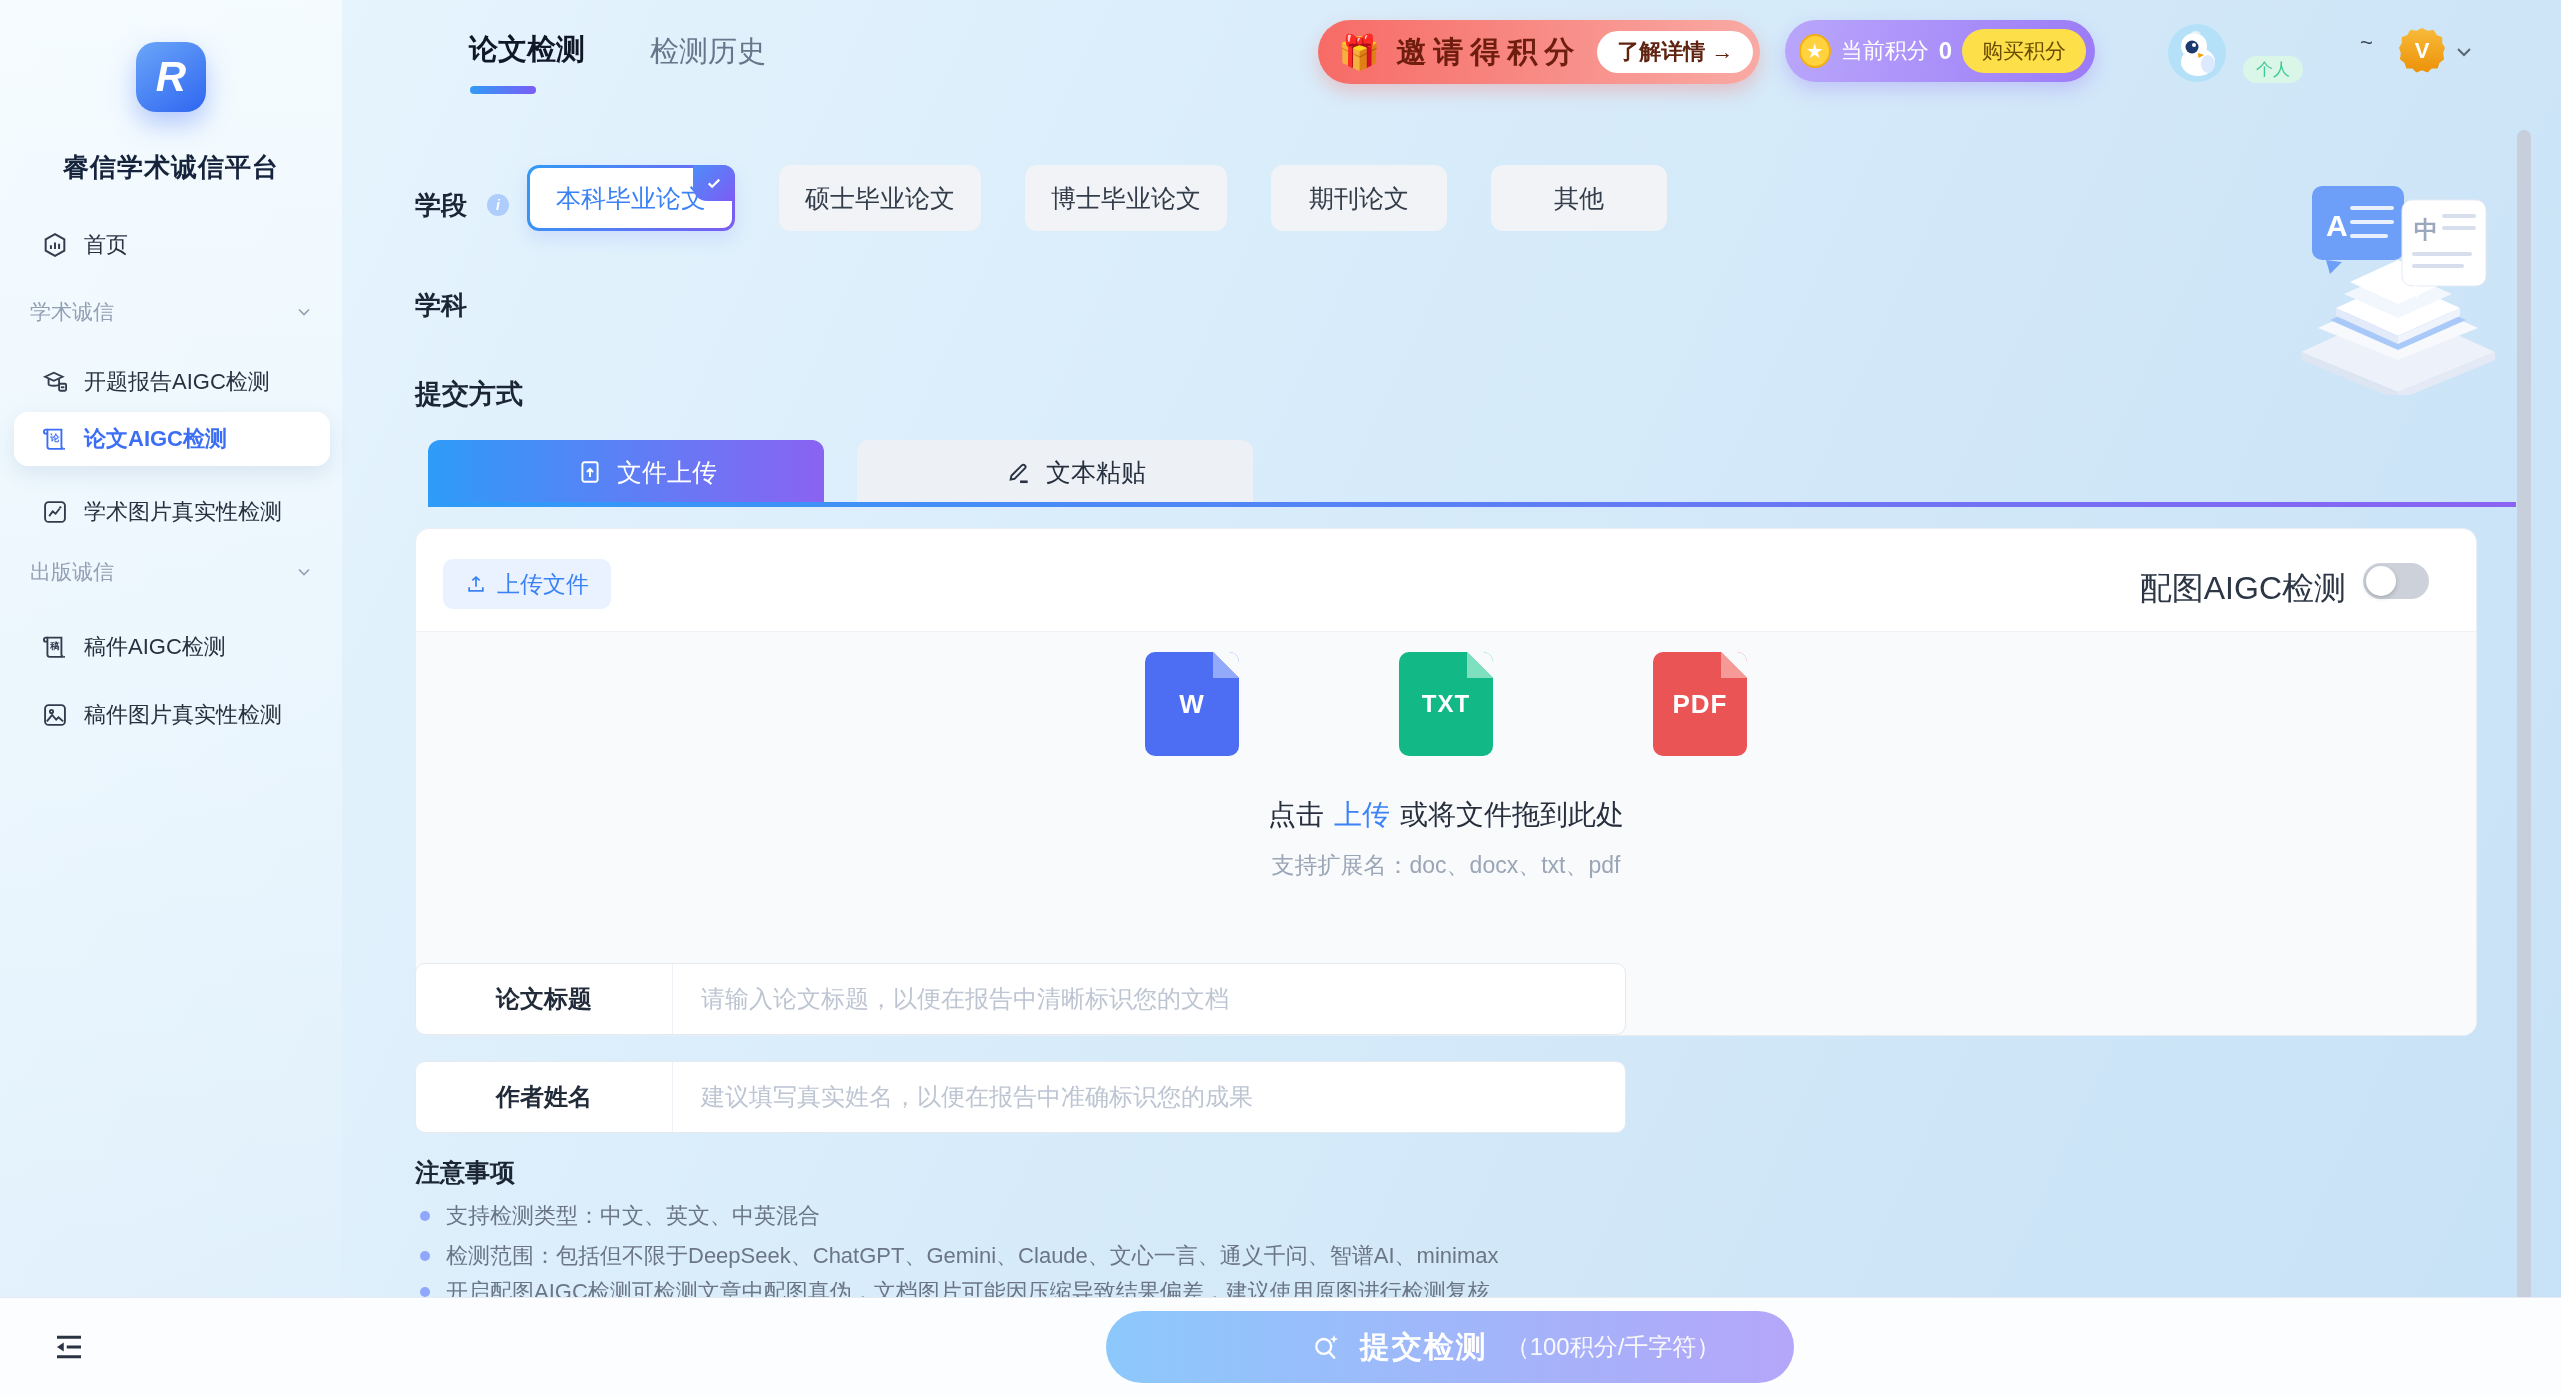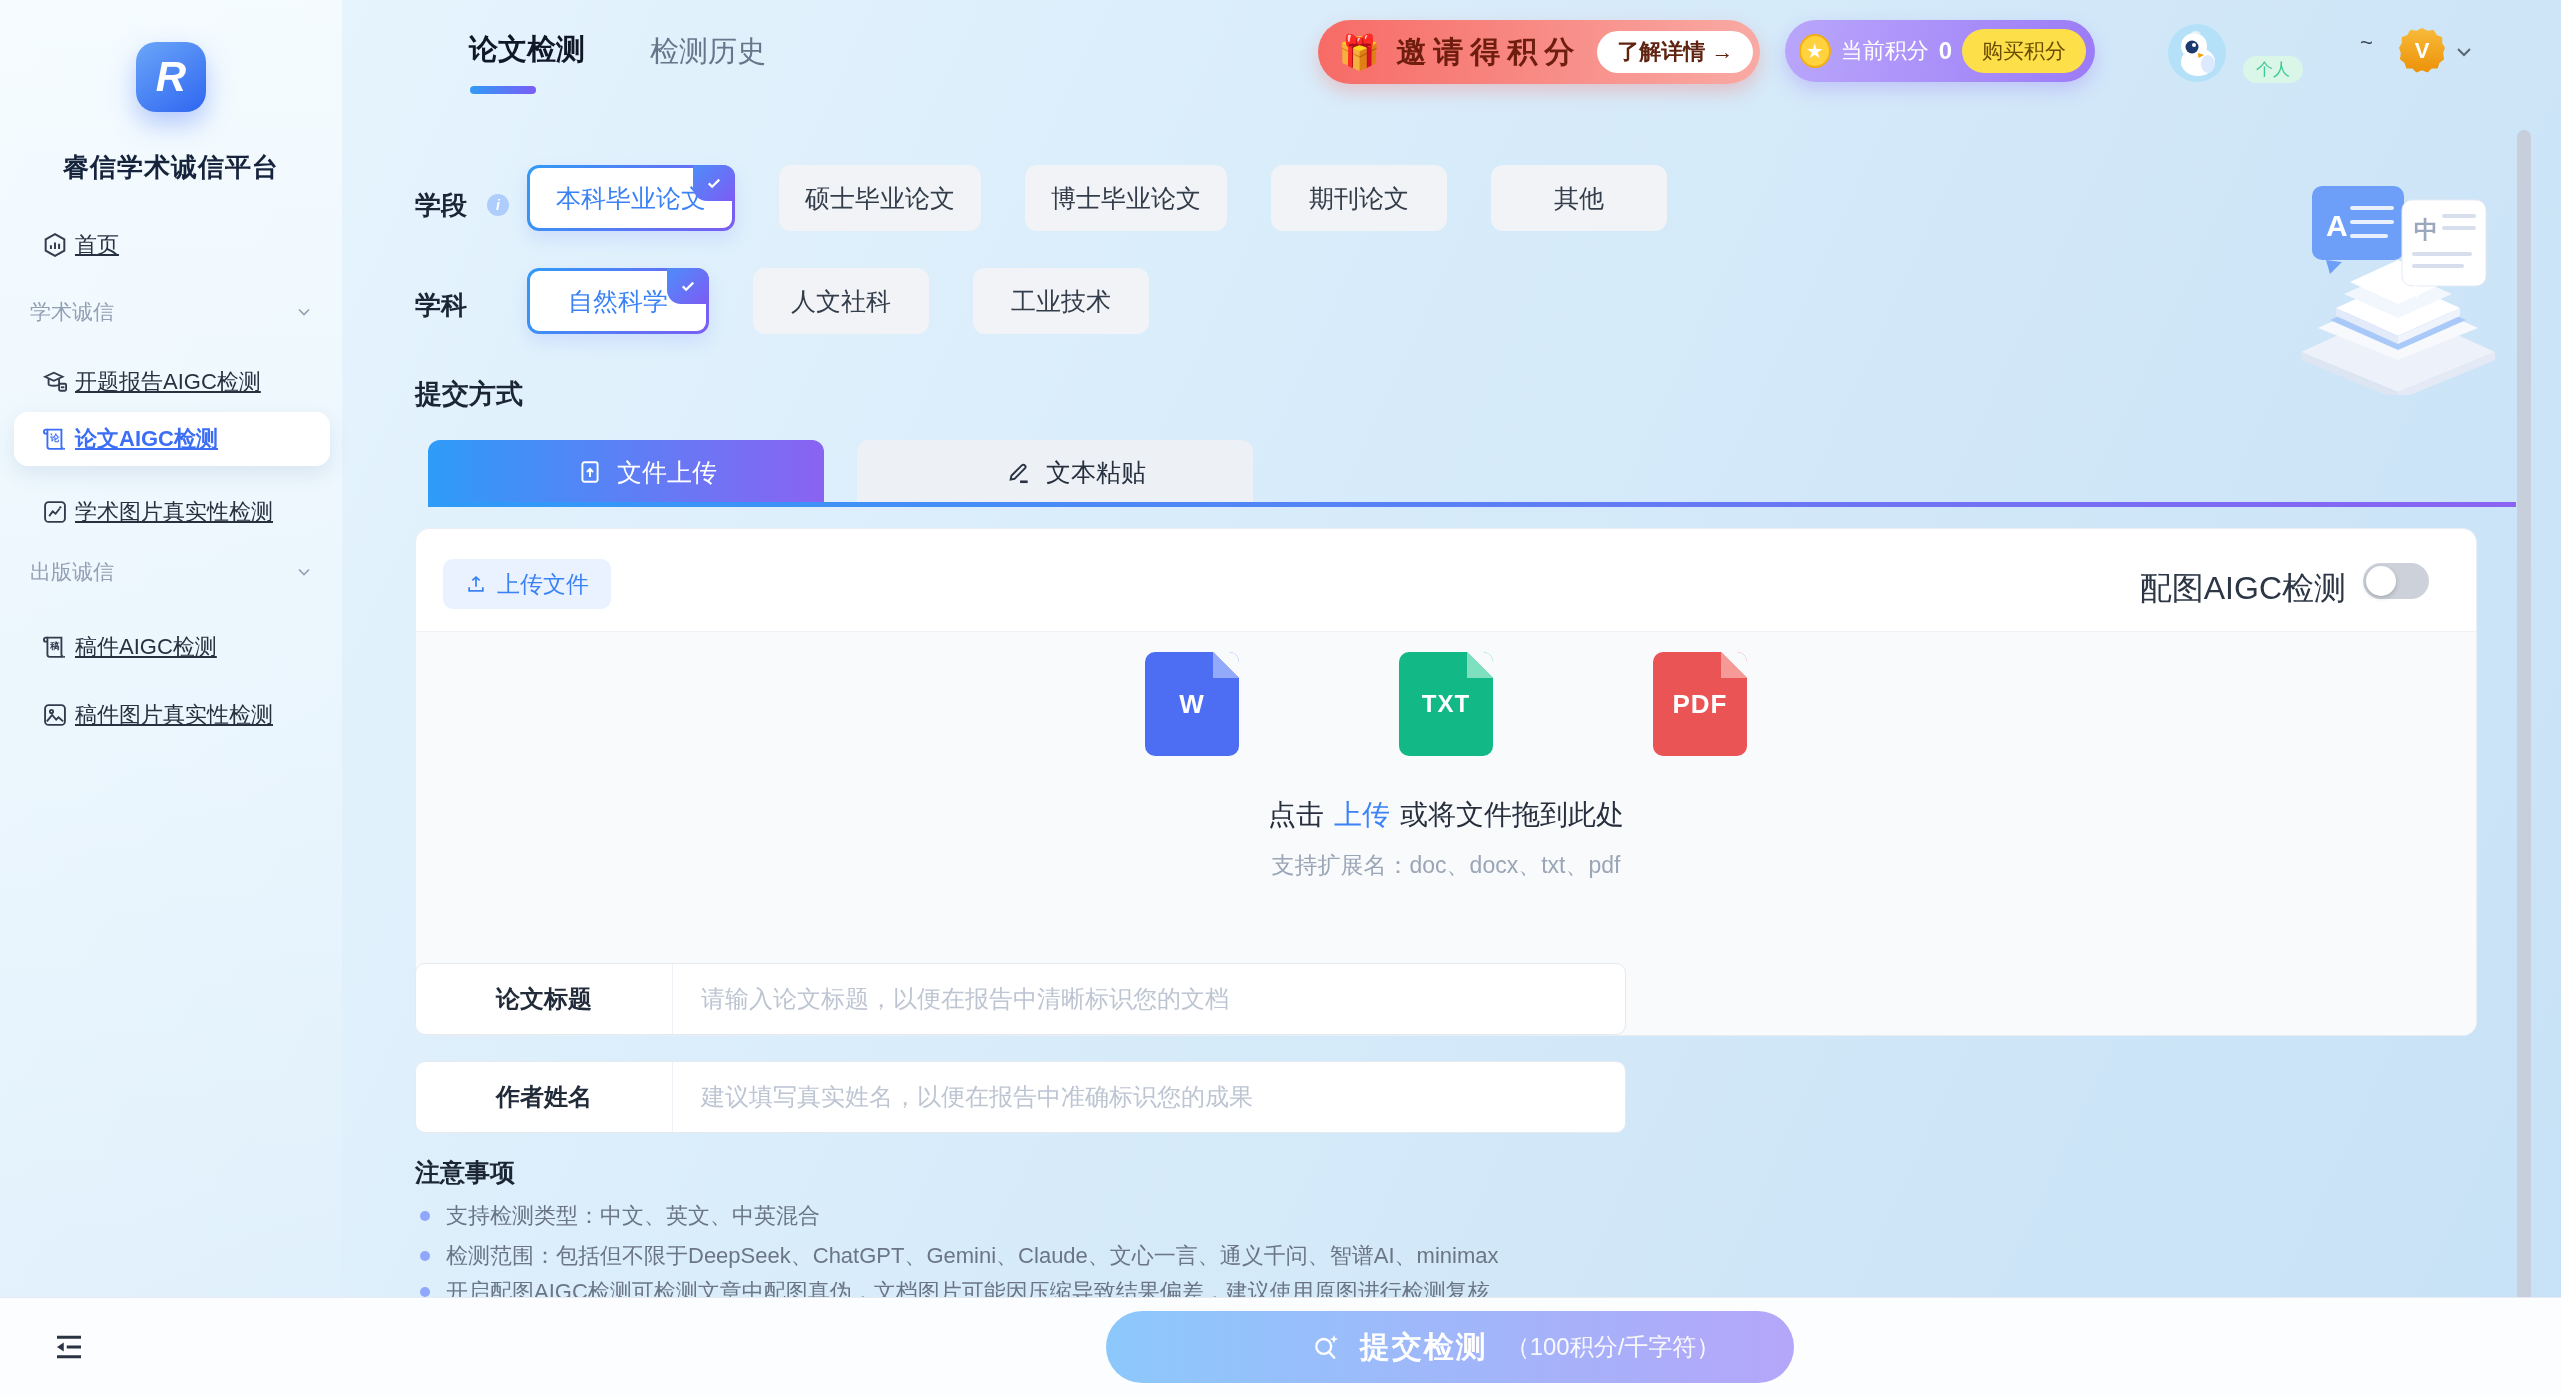--- a/index.html
+++ b/index.html
@@ -23,22 +23,22 @@
     box-shadow:0 12px 26px rgba(59,110,246,.35);
     display:flex; align-items:center; justify-content:center;
   }
   .logo span { color:#fff; font-size:42px; font-weight:bold; font-style:italic; }
   .app-title {
     position:absolute; top:150px; left:0; width:342px; text-align:center;
     font-size:26px; font-weight:bold; color:#16233c; letter-spacing:1px;
   }
   .nv {
     position:absolute; left:14px; right:12px; height:54px;
-    display:flex; align-items:center; gap:5px; padding-left:26px;
-    border-radius:14px; font-size:22px; color:#27313f; cursor:pointer;text-decoration:underline;
+    display:flex; align-items:center; gap:14px; padding-left:26px;
+    border-radius:14px; font-size:22px; color:#27313f; cursor:pointer;
   }
   .nv.active { background:#fff; color:#3b6ef5; font-weight:bold;
     box-shadow:0 8px 22px rgba(31,68,135,.10); }
   .nv .ico { width:30px; height:30px; display:flex; align-items:center; justify-content:center; flex:0 0 auto; }
   .nvsec {
     position:absolute; left:30px; right:28px; height:40px;
     display:flex; align-items:center; justify-content:space-between;
     color:#93a0b4; font-size:21px; cursor:pointer;
   }
   
@@ -344,36 +344,20 @@
       </div>
     <div class="chip">
         <span>期刊论文</span>
       </div>
     <div class="chip">
         <span>其他</span>
       </div>
   </div>
 
   <div class="row-label" style="left:415px; top:288px">学科</div>
-  <div class="chips" style="left:527px; top:268px">
-    <div class="chip selected">
-      <span>自然科学</span>
-      <span class="corner">
-        <svg width="18" height="18" viewBox="0 0 24 24" fill="none" stroke="#fff" stroke-width="3">
-            <path d="M5 12.5l4.5 4.5L19 7.5"></path>
-          </svg>
-      </span>
-    </div>
-    <div class="chip">
-        <span>人文社科</span>
-      </div>
-    <div class="chip">
-        <span>工业技术</span>
-      </div>
-  </div>
 
   <div class="h-submit">提交方式</div>
 
   <div class="subtabs">
     <div class="subtab active">
       <svg width="26" height="26" viewBox="0 0 24 24" fill="none" stroke="#fff" stroke-width="1.8">
         <rect x="5" y="3" width="14" height="18" rx="2"></rect>
           <path d="M12 16.5V9.5M9.2 12l2.8-2.8 2.8 2.8"></path>
       </svg>
       <span>文件上传</span>

